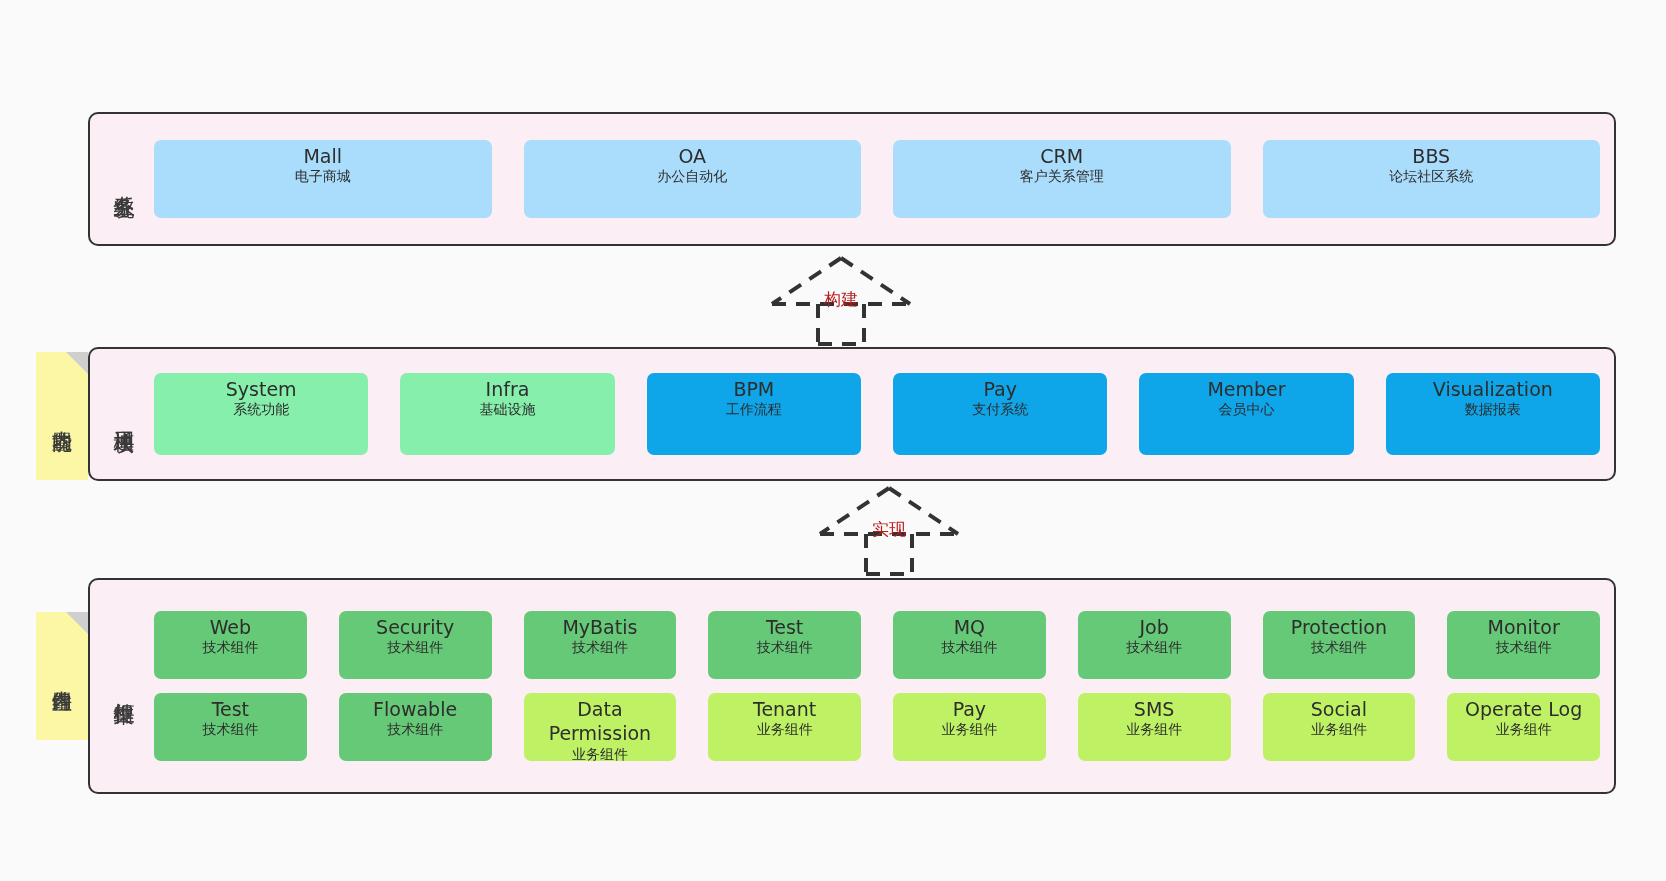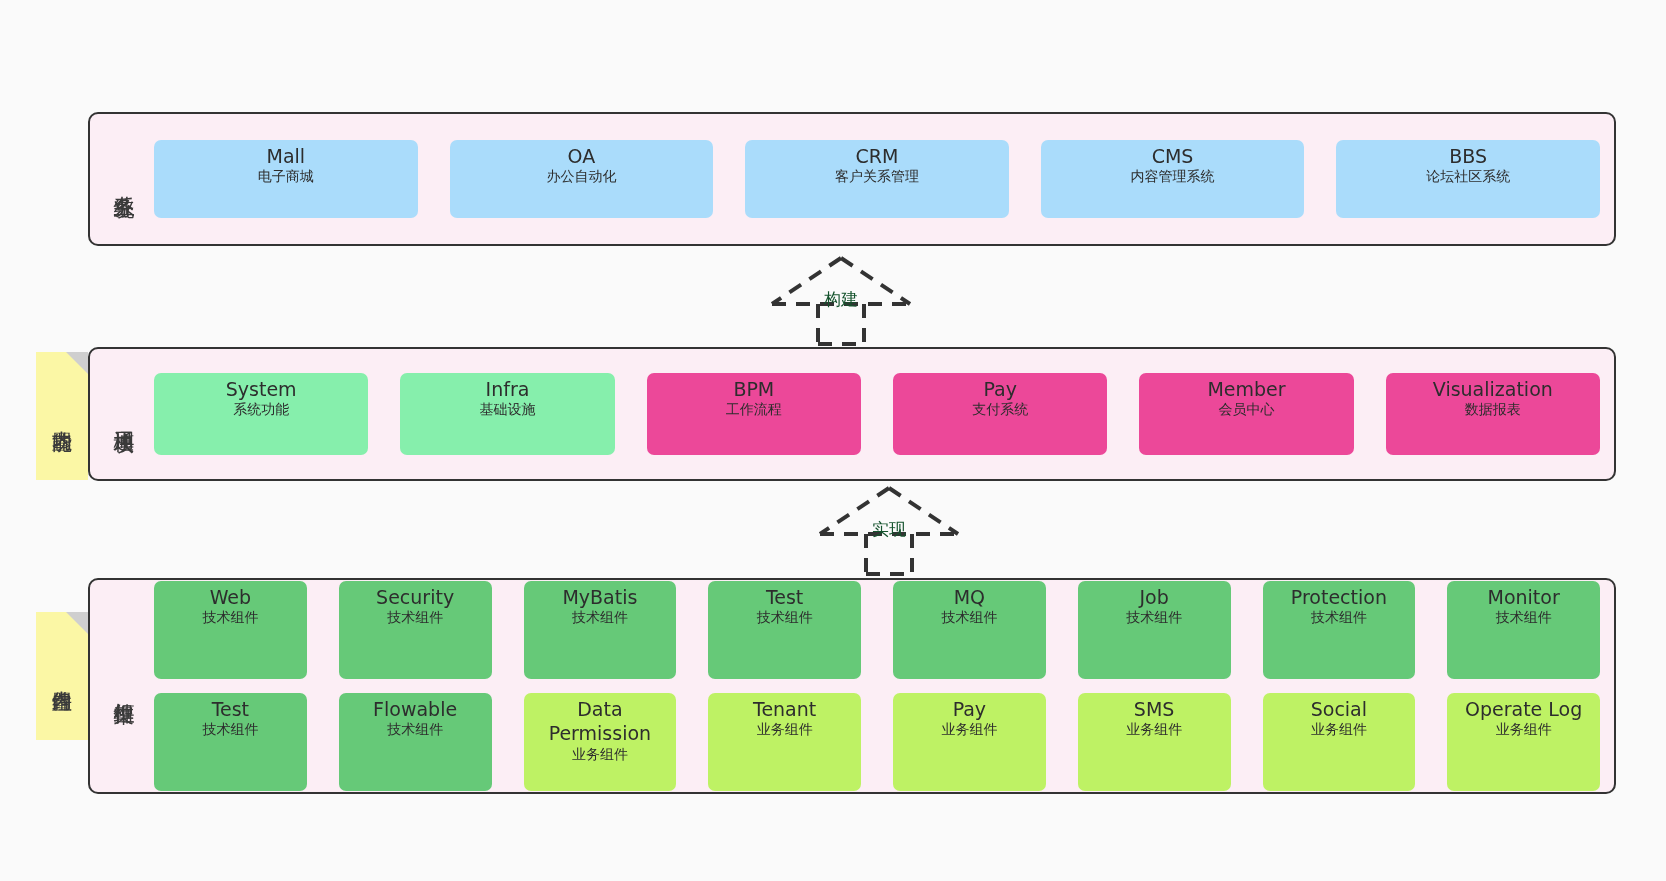--- a/index.html
+++ b/index.html
@@ -80,25 +80,25 @@
     padding: 4px 6px;
     white-space: nowrap;
     margin-left: 18px;
   }
   .card .title { font-size: 19px; }
   .card .sub   { font-size: 14px; }
   .card.wrap { white-space: normal; }
 
   .h-biz   { height: 78px; }
   .h-mod   { height: 82px; }
-  .h-comp  { height: 98px; }
+  .h-comp  { height: 68px; }
 
   .c-blue       { background: #aadcfb; }
   .c-red        { background: #86efac; }
-  .c-pink       { background: #ec4899; }
+  .c-pink       { background: #0ea5e9; }
   .c-green      { background: #66c978; }
   .c-lightgreen { background: #bef264; }
 
   
   .sticky {
     position: absolute;
     background: #fbf7a5;
     box-sizing: border-box;
     display: flex;
     align-items: center;
@@ -128,21 +128,21 @@
     width: 170px;
     height: 95px;
   }
   .arrow svg { display: block; }
   .arrow-label {
     position: absolute;
     left: 50%;
     transform: translateX(-50%);
     top: 36px;
     font-size: 17px;
-    color: #14532d;
+    color: #b91c1c;
     background: transparent;
     padding: 0 2px;
     white-space: nowrap;
     user-select: none;
   }
 
   
   #band-business { left: 88px;  top: 112px; width: 1528px; height: 134px; }
   #band-modules  { left: 88px;  top: 347px; width: 1528px; height: 134px; }
   #band-frame    { left: 88px;  top: 578px; width: 1528px; height: 216px; }
@@ -166,24 +166,20 @@
           <div class="title">Mall</div>
           <div class="sub">电子商城</div>
         </div>
         <div class="card c-blue h-biz">
           <div class="title">OA</div>
           <div class="sub">办公自动化</div>
         </div>
         <div class="card c-blue h-biz">
           <div class="title">CRM</div>
           <div class="sub">客户关系管理</div>
-        </div>
-        <div class="card c-blue h-biz">
-          <div class="title">CMS</div>
-          <div class="sub">内容管理系统</div>
         </div>
         <div class="card c-blue h-biz">
           <div class="title">BBS</div>
           <div class="sub">论坛社区系统</div>
         </div>
       </div>
     </div>
   </div>
 
   <div class="arrow" id="arrow-build">

